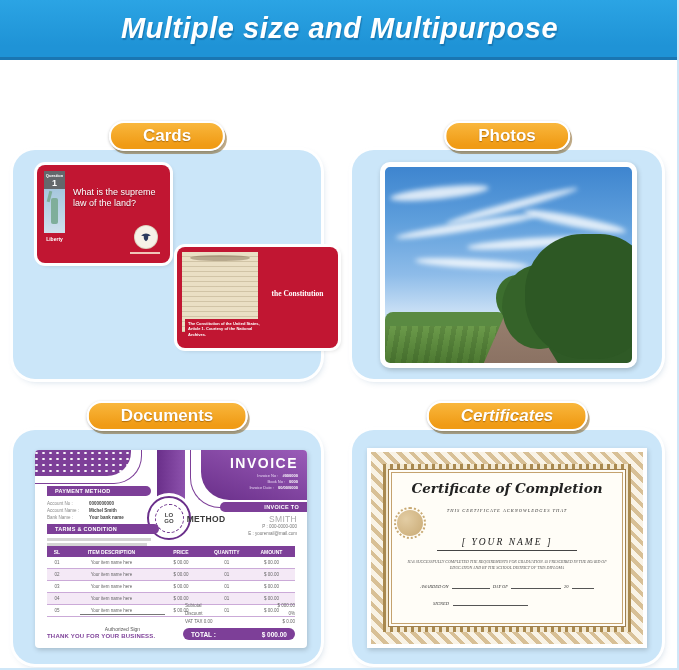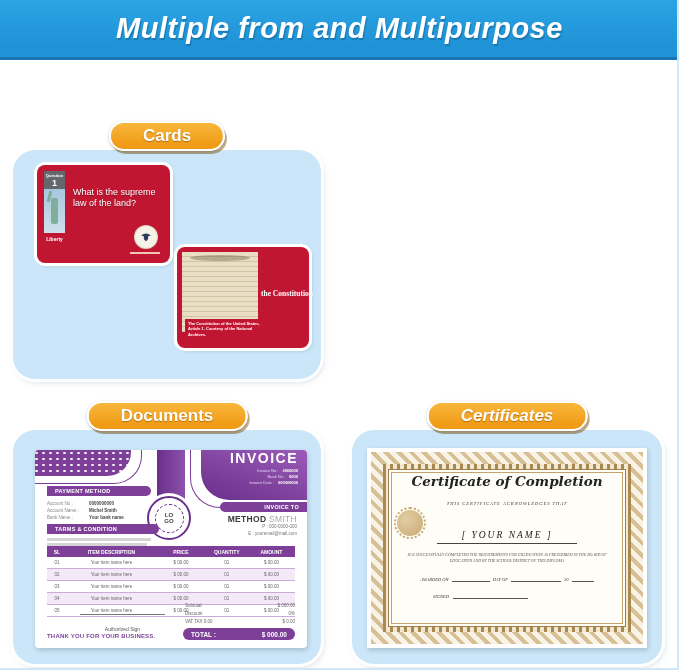--- a/index.html
+++ b/index.html
@@ -24,21 +24,21 @@
   .pill{position:absolute;top:-29px;left:50%;transform:translateX(-50%);
         height:26px;line-height:25px;padding:0 32px;white-space:nowrap;
         background:linear-gradient(180deg,#f9b73d 0%,#f09b15 85%);
         border:2px solid #fff;border-radius:18px;color:#fff;font-weight:bold;font-size:17px;
         text-align:center;text-shadow:0 1px 1px rgba(150,90,0,.7);
         box-shadow:2px 3px 0 rgba(125,78,0,.45),0 1px 3px rgba(0,0,0,.25);}
   
   .flashcard{position:absolute;background:#c11632;border-radius:8px;
         box-shadow:0 0 0 3px #fff,2px 2px 5px rgba(0,0,0,.2);}
   .fc-question{left:24px;top:15px;width:133px;height:98px;}
-  .fc-constitution{left:164px;top:97px;width:132px;height:101px;}
+  .fc-constitution{left:164px;top:97px;width:161px;height:101px;}
   .q-strip{position:absolute;left:7px;top:6px;width:21px;height:84px;display:flex;flex-direction:column;}
   .q-tagbox{background:#64686c;color:#fff;text-align:center;padding:2px 0 1px;}
   .q-tag{display:block;font-size:4px;font-weight:bold;}
   .q-num{display:block;font-size:9px;font-weight:bold;line-height:10px;}
   .statue{position:relative;height:44px;background:linear-gradient(180deg,#a6c7de,#cfe0ec);}
   .statue::before{content:"";position:absolute;left:7px;top:9px;width:7px;height:26px;background:#7fae9a;border-radius:2px;}
   .statue::after{content:"";position:absolute;left:4px;top:2px;width:3px;height:11px;background:#7fae9a;transform:rotate(14deg);}
   .q-side{color:#fff;font-size:5px;font-weight:bold;text-align:center;margin-top:3px;}
   .q-text{position:absolute;left:36px;top:22px;width:92px;color:#fff;font-size:9px;font-weight:normal;
         line-height:1.2;text-shadow:0 1px 1px rgba(0,0,0,.35);}
@@ -85,21 +85,21 @@
         background-size:7px 6px;background-position:12px 6px;}
   .inv-arc-tl{position:absolute;left:0;top:0;width:106px;height:33px;
         border-right:1.5px solid #7d3f98;border-bottom:1.5px solid #7d3f98;border-radius:0 0 28px 0;}
   .inv-ribbon{position:absolute;left:122px;top:0;width:28px;height:70px;
         background:linear-gradient(90deg,#6a2f8a,#8d52ad);}
   .inv-logo{position:absolute;left:112px;top:46px;width:40px;height:40px;border-radius:50%;background:#fff;
         border:2px solid #6a2f8a;box-shadow:0 0 0 3px #fff;display:flex;align-items:center;justify-content:center;}
   .inv-logo-inner{width:27px;height:27px;border:1px dashed #6a2f8a;border-radius:50%;display:flex;flex-direction:column;
         align-items:center;justify-content:center;font-size:6px;font-weight:bold;color:#444;line-height:1.05;}
   .inv-blob-tr{position:absolute;right:0;top:0;width:106px;height:50px;border-radius:0 0 0 28px;
-        background:linear-gradient(200deg,#9a5cb8,#6a2f8a);box-sizing:border-box;}
+        background:linear-gradient(200deg,#9a5cb8,#6a2f8a);padding-top:5px;box-sizing:border-box;}
   .inv-arc-tr{position:absolute;right:0;top:0;width:116px;height:57px;
         border-left:1.5px solid #7d3f98;border-bottom:1.5px solid #7d3f98;border-radius:0 0 0 30px;}
   .inv-title{display:block;text-align:right;padding-right:9px;color:#fff;font-size:14px;font-weight:bold;letter-spacing:1.5px;}
   .inv-meta{margin-top:2px;}
   .inv-meta-row{display:flex;justify-content:flex-end;gap:4px;padding-right:9px;font-size:4px;color:#e6d4f2;line-height:6px;}
   .inv-meta-row b{color:#fff;}
   .inv-h{position:absolute;background:#7d3f98;color:#fff;font-weight:bold;}
   .inv-payment-h{left:12px;top:36px;width:96px;height:10px;border-radius:0 8px 8px 0;
         font-size:5.5px;line-height:10px;padding-left:8px;letter-spacing:.3px;}
   .inv-terms-h{left:12px;top:74px;width:104px;height:10px;border-radius:0 8px 8px 0;
@@ -108,21 +108,21 @@
         font-size:5.5px;line-height:10px;text-align:right;padding-right:8px;box-sizing:border-box;letter-spacing:.3px;}
   .inv-pay-rows{position:absolute;left:12px;top:50px;width:110px;}
   .inv-pay-row{display:flex;font-size:4.5px;color:#888;line-height:7px;}
   .inv-pay-row span{width:42px;}
   .inv-pay-row b{color:#444;}
   .inv-terms-lines{position:absolute;left:12px;top:88px;width:104px;}
   .inv-terms-lines i{display:block;height:2.5px;background:#c2c2c2;opacity:.7;margin-bottom:2.5px;}
   .inv-terms-lines i:nth-child(2){width:96%;} .inv-terms-lines i:nth-child(3){width:60%;}
   .inv-client{position:absolute;right:10px;top:64px;text-align:right;}
   .inv-client-name{font-size:8.5px;letter-spacing:.3px;color:#3a3a3a;font-weight:bold;}
-  .inv-client-name .last{color:#a8a8a8;font-weight:normal;}
+  .inv-client-name .last{color:#a8a8a8;font-weight:normal;margin-left:41px;}
   .inv-client-line{font-size:4.5px;color:#777;line-height:6.5px;}
   .inv-table{position:absolute;left:12px;top:96px;width:248px;font-size:4.5px;color:#666;}
   .inv-tr{display:grid;grid-template-columns:8% 36% 20% 17% 19%;align-items:center;height:11px;
         border-bottom:.8px solid #cbaad8;text-align:center;}
   .inv-tr.head{background:#7d3f98;color:#fff;font-weight:bold;font-size:5px;border-bottom:none;}
   .inv-tr.alt{background:#f4e9f6;}
   .inv-totals{position:absolute;left:150px;top:152px;width:110px;font-size:4.5px;color:#666;}
   .inv-totals .trow{display:flex;justify-content:space-between;line-height:8px;}
   .inv-total-banner{position:absolute;left:148px;right:12px;top:178px;height:12px;background:#7d3f98;border-radius:7px;
         display:flex;justify-content:space-between;align-items:center;padding:0 8px;color:#fff;font-size:6.5px;font-weight:bold;}
@@ -134,41 +134,41 @@
   .cert-sheet{position:absolute;left:15px;top:18px;width:280px;height:200px;background:#fff;
         box-shadow:1px 2px 5px rgba(0,0,0,.18);}
   .cert-zigzag{position:absolute;inset:4px;
         background:repeating-linear-gradient(45deg,#d8c096 0 4px,#f9f3e6 4px 9px);}
   .cert-key{position:absolute;inset:16px;
         background:repeating-linear-gradient(90deg,#a9894f 0 3px,#f3e9d2 3px 7px);}
   .cert-white{position:absolute;inset:21px;background:#fffdf7;border:1px solid #9f7f4e;
         box-shadow:inset 0 0 0 2px #fffdf7,inset 0 0 0 3px #c4a26e;}
   .cert-content{position:absolute;inset:24px;display:flex;flex-direction:column;align-items:center;
         font-family:"Liberation Serif",serif;color:#222;}
-  .cert-title{font-family:"DejaVu Serif",serif;font-weight:bold;font-size:13.5px;margin-top:1px;white-space:nowrap;}
+  .cert-title{font-family:"DejaVu Serif",serif;font-weight:bold;font-size:13.5px;margin-top:8px;white-space:nowrap;}
   .cert-sub{font-size:4.5px;letter-spacing:1px;color:#333;margin-top:12px;font-family:"Liberation Serif",serif;}
   .cert-name{font-size:9.5px;letter-spacing:2px;margin-top:24px;}
   .cert-name-line{width:140px;border-bottom:.8px solid #444;height:3px;}
   .cert-body{width:200px;text-align:center;font-size:4px;color:#555;line-height:1.5;margin-top:8px;}
   .cert-award{display:flex;align-items:flex-end;gap:3px;font-size:4.5px;color:#333;margin-top:12px;}
   .u{display:inline-block;border-bottom:.8px solid #555;height:5px;}
   .u38{width:38px;} .u50{width:50px;} .u22{width:22px;} .u75{width:75px;}
   .cert-signed{display:flex;align-items:flex-end;gap:4px;font-size:4.5px;color:#333;margin-top:11px;
         align-self:flex-start;margin-left:42px;}
   .cert-seal{position:absolute;left:30px;top:62px;width:26px;height:26px;border-radius:50%;
         background:radial-gradient(circle at 35% 35%,#e3cda4,#c8a973);
         outline:2px dotted #c8a973;outline-offset:1px;}
 </style>
 </head>
 <body>
 
 <div class="page">
 
   <div class="banner">
-    <div class="banner-title">Multiple from and Multipurpose</div>
+    <div class="banner-title">Multiple size and Multipurpose</div>
   </div>
 
   <div class="panel panel-cards">
     <div class="pill">Cards</div>
 
     <div class="flashcard fc-question">
       <div class="q-strip">
         <div class="q-tagbox">
           <span class="q-tag">Question</span>
           <span class="q-num">1</span>
@@ -185,20 +185,38 @@
       <div class="seal-caption-bar"></div>
     </div>
 
     <div class="flashcard fc-constitution">
       <div class="parchment"></div>
       <div class="const-title">the Constitution</div>
       <div class="const-caption">The Constitution of the United States, Article 1. Courtesy of the National Archives.</div>
     </div>
   </div>
 
+  <div class="panel panel-photos">
+    <div class="pill">Photos</div>
+    <div class="photo">
+      <div class="cloud c6"></div>
+      <div class="cloud c1"></div>
+      <div class="cloud c2"></div>
+      <div class="cloud c3"></div>
+      <div class="cloud c4"></div>
+      <div class="cloud c5"></div>
+      <div class="treeline"></div>
+      <div class="field"></div>
+      <div class="grass-r"></div>
+      <div class="road"></div>
+      <div class="tree t3"></div>
+      <div class="tree t2"></div>
+      <div class="tree t1"></div>
+    </div>
+  </div>
 
   <div class="panel panel-documents">
     <div class="pill">Documents</div>
 
     <div class="inv-sheet">
       <div class="inv-arc-tl"></div>
       <div class="inv-blob-tl"></div>
       <div class="inv-ribbon"></div>
 
       <div class="inv-arc-tr"></div>

